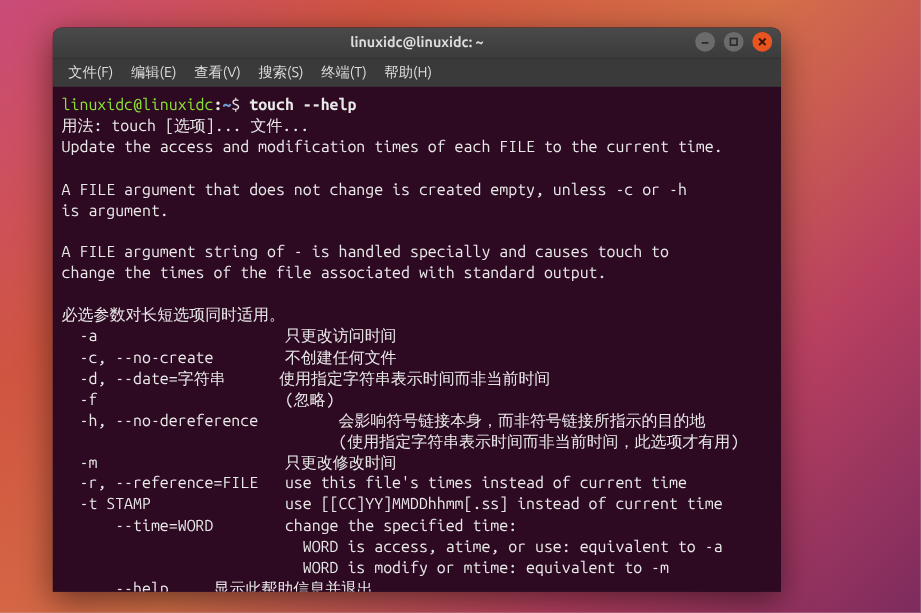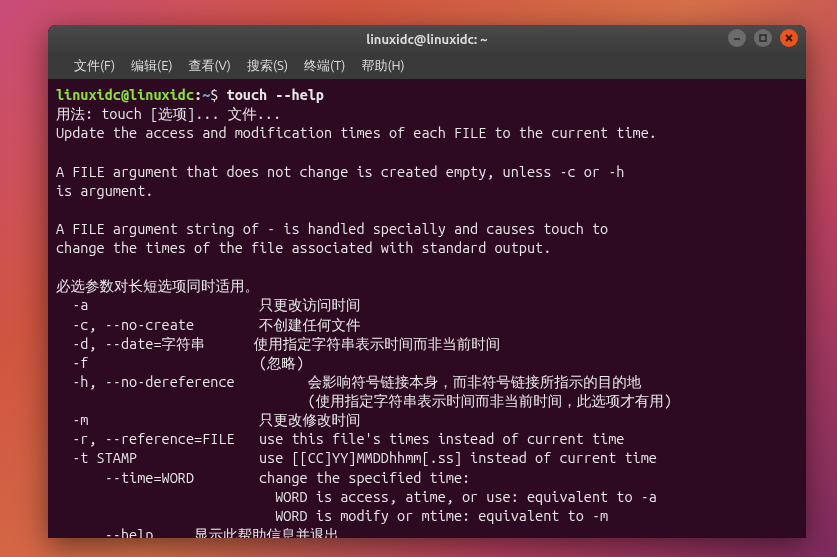--- a/index.html
+++ b/index.html
@@ -6,21 +6,21 @@
     body {
       width: 837px; height: 557px;
       background: linear-gradient(135deg, #c94b7a 0%, #d05540 25%, #d67048 50%, #b94060 75%, #7d2b5e 100%);
       font-family: "Ubuntu", sans-serif;
       overflow: hidden;
       position: relative;
     }
     .window {
       position: absolute;
       left: 48px; top: 25px;
-      width: 758px; height: 513px;
+      width: 662px; height: 513px;
       background: #2d0a22;
       border-radius: 8px 8px 0 0;
       box-shadow: 0 8px 30px rgba(0,0,0,0.5);
       display: flex;
       flex-direction: column;
       overflow: hidden;
     }
     .titlebar {
       height: 28px;
       background: linear-gradient(#4a4a4a, #3b3b3b);
@@ -42,40 +42,40 @@
       display: flex; align-items: center; justify-content: center;
       font-size: 11px;
     }
     .win-min { background: #6b6b6b; color: #2a2a2a; }
     .win-max { background: #6b6b6b; color: #2a2a2a; }
     .win-close { background: #e95420; color: #3a1505; }
     .menubar {
       height: 26px;
       background: #3a3a3a;
       display: flex; align-items: center;
-      padding: 0 20px;
+      padding: 0 8px;
       gap: 4px;
     }
     .menu-item {
       color: #ddd; font-size: 13px;
       padding: 3px 6px;
     }
     .terminal {
       flex: 1;
       background: #2d0a22;
       padding: 6px 8px;
       font-family: "Ubuntu Mono", "DejaVu Sans Mono", monospace;
       font-size: 14.5px;
       line-height: 1.32;
       color: #e8e8e8;
       white-space: pre;
       overflow: hidden;
       position: relative;
     }
-    .prompt-user { color: #8ae234; font-weight: bold; }
+    .prompt-user { color: #8ae234; font-weight: normal; }
     .prompt-colon { color: #e8e8e8; font-weight: bold; }
     .prompt-path { color: #729fcf; font-weight: bold; }
     .prompt-dollar { color: #e8e8e8; }
     .cmd { color: #e8e8e8; font-weight: bold; }
     .watermark {
       position: absolute;
       right: 14px; top: 160px;
       width: 80px; height: 92px;
       opacity: 0.75;
       pointer-events: none;

